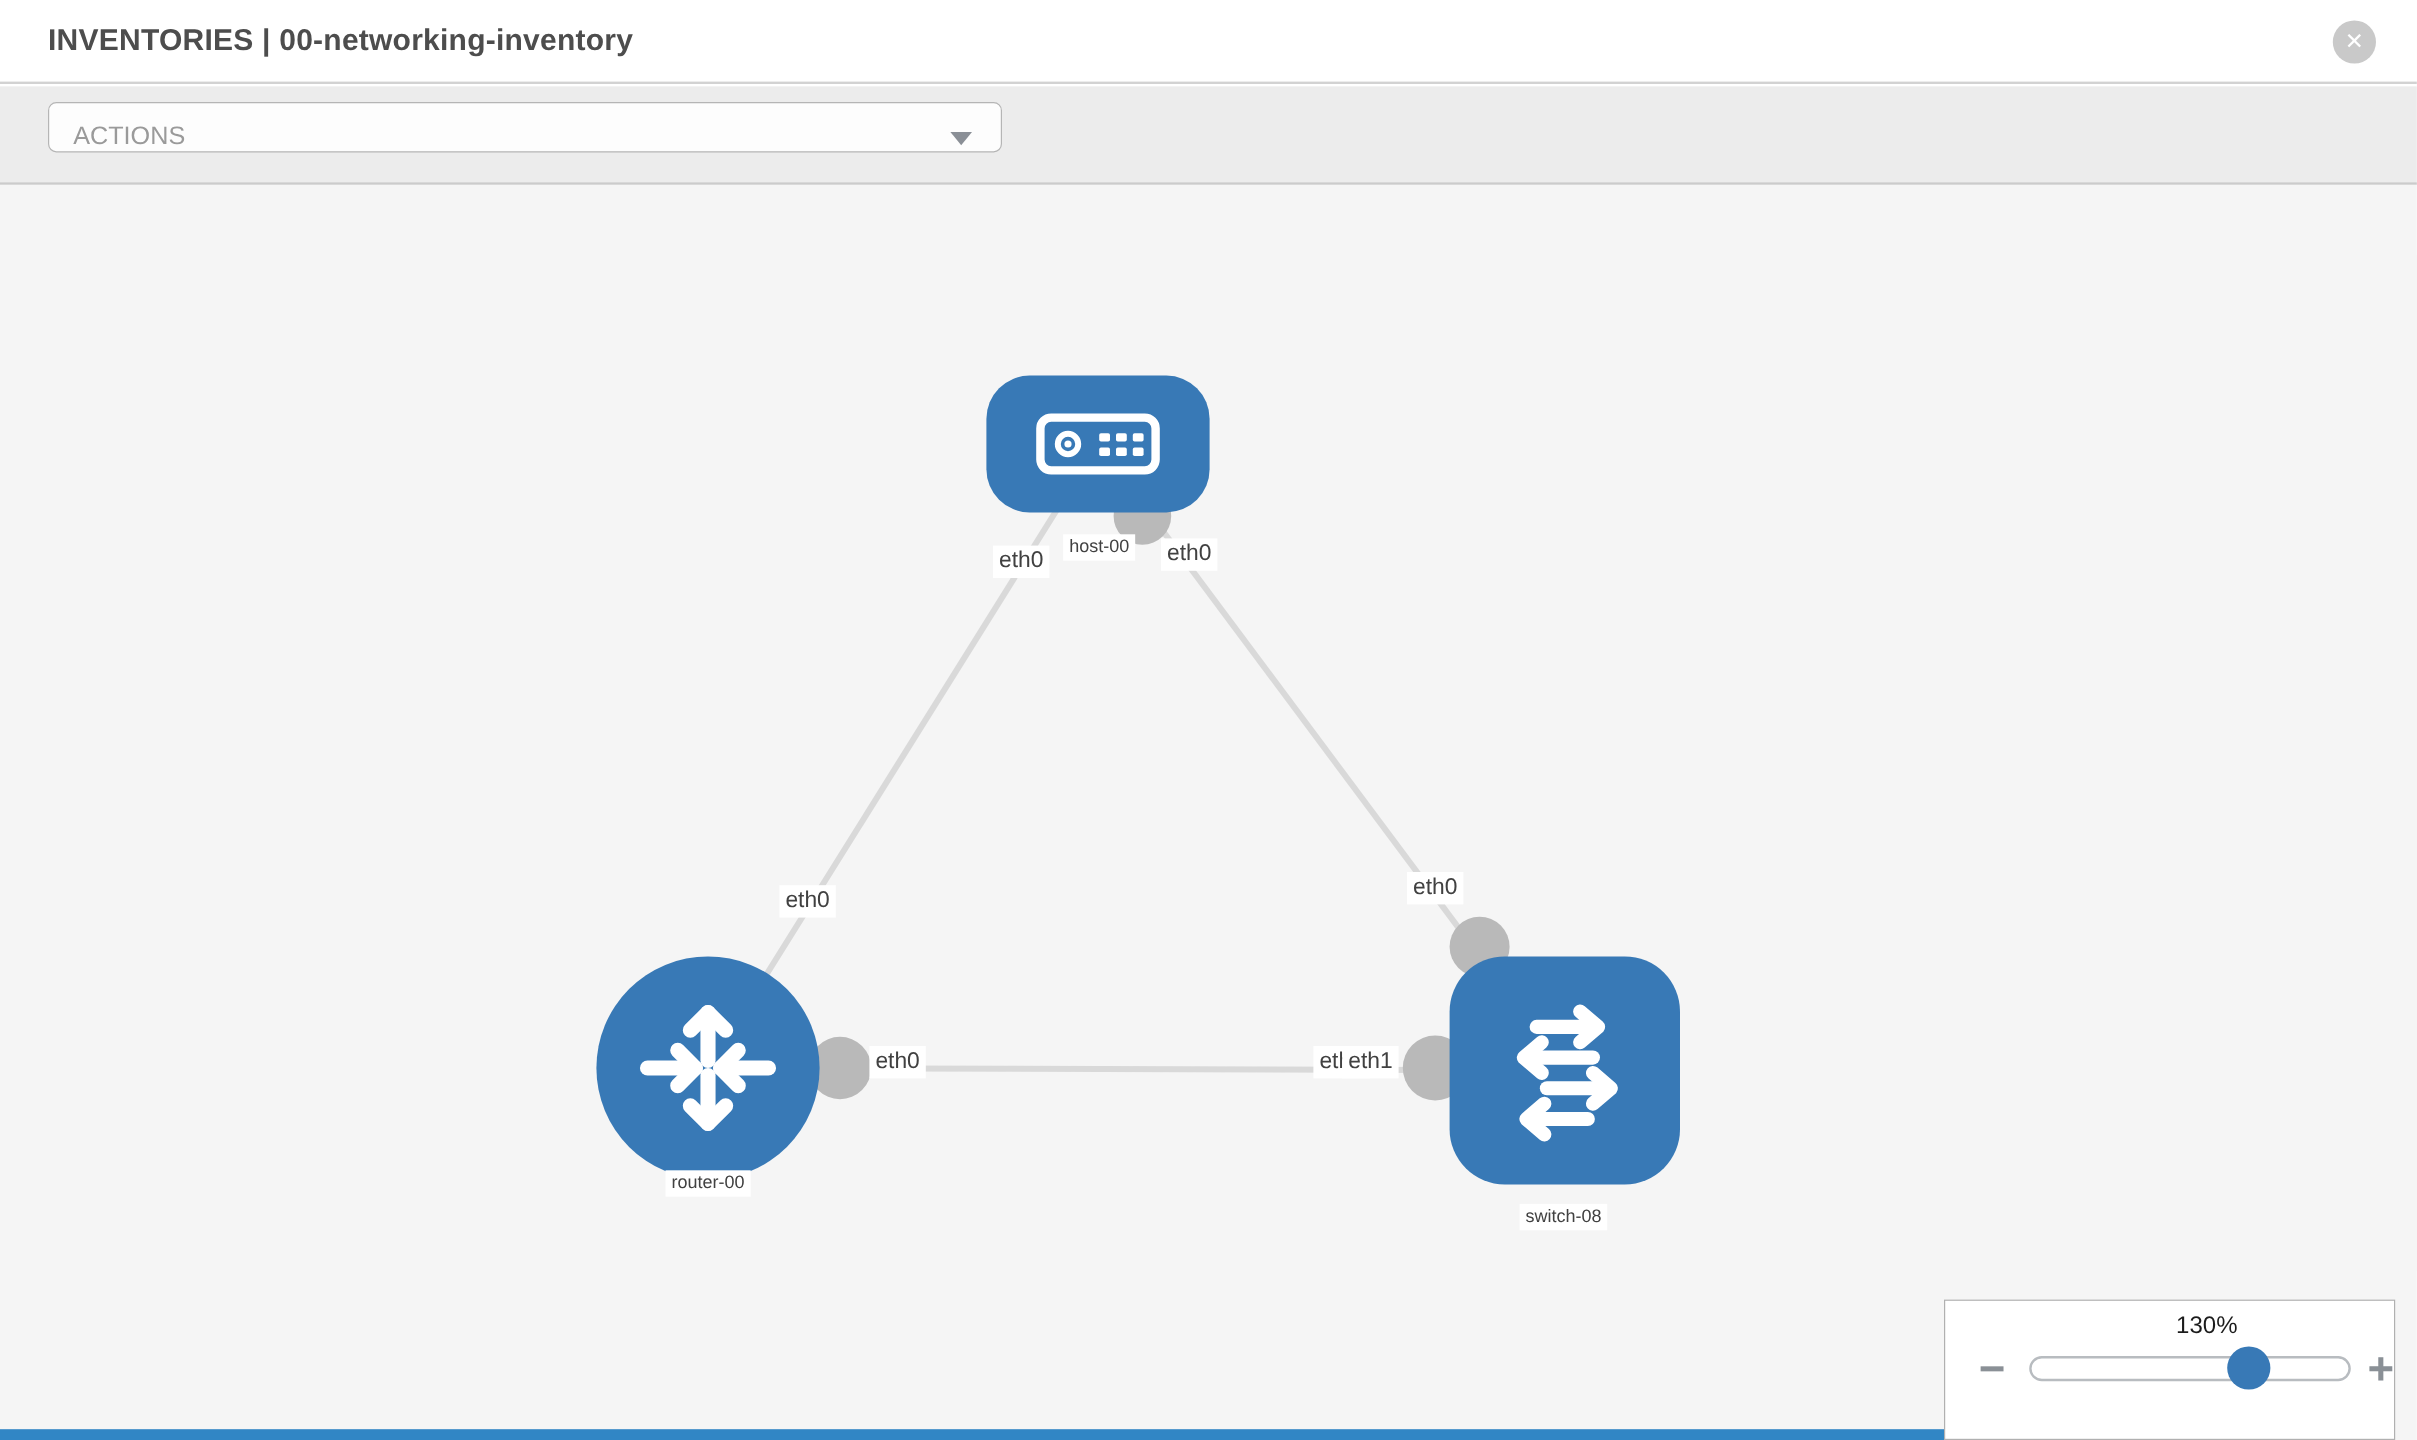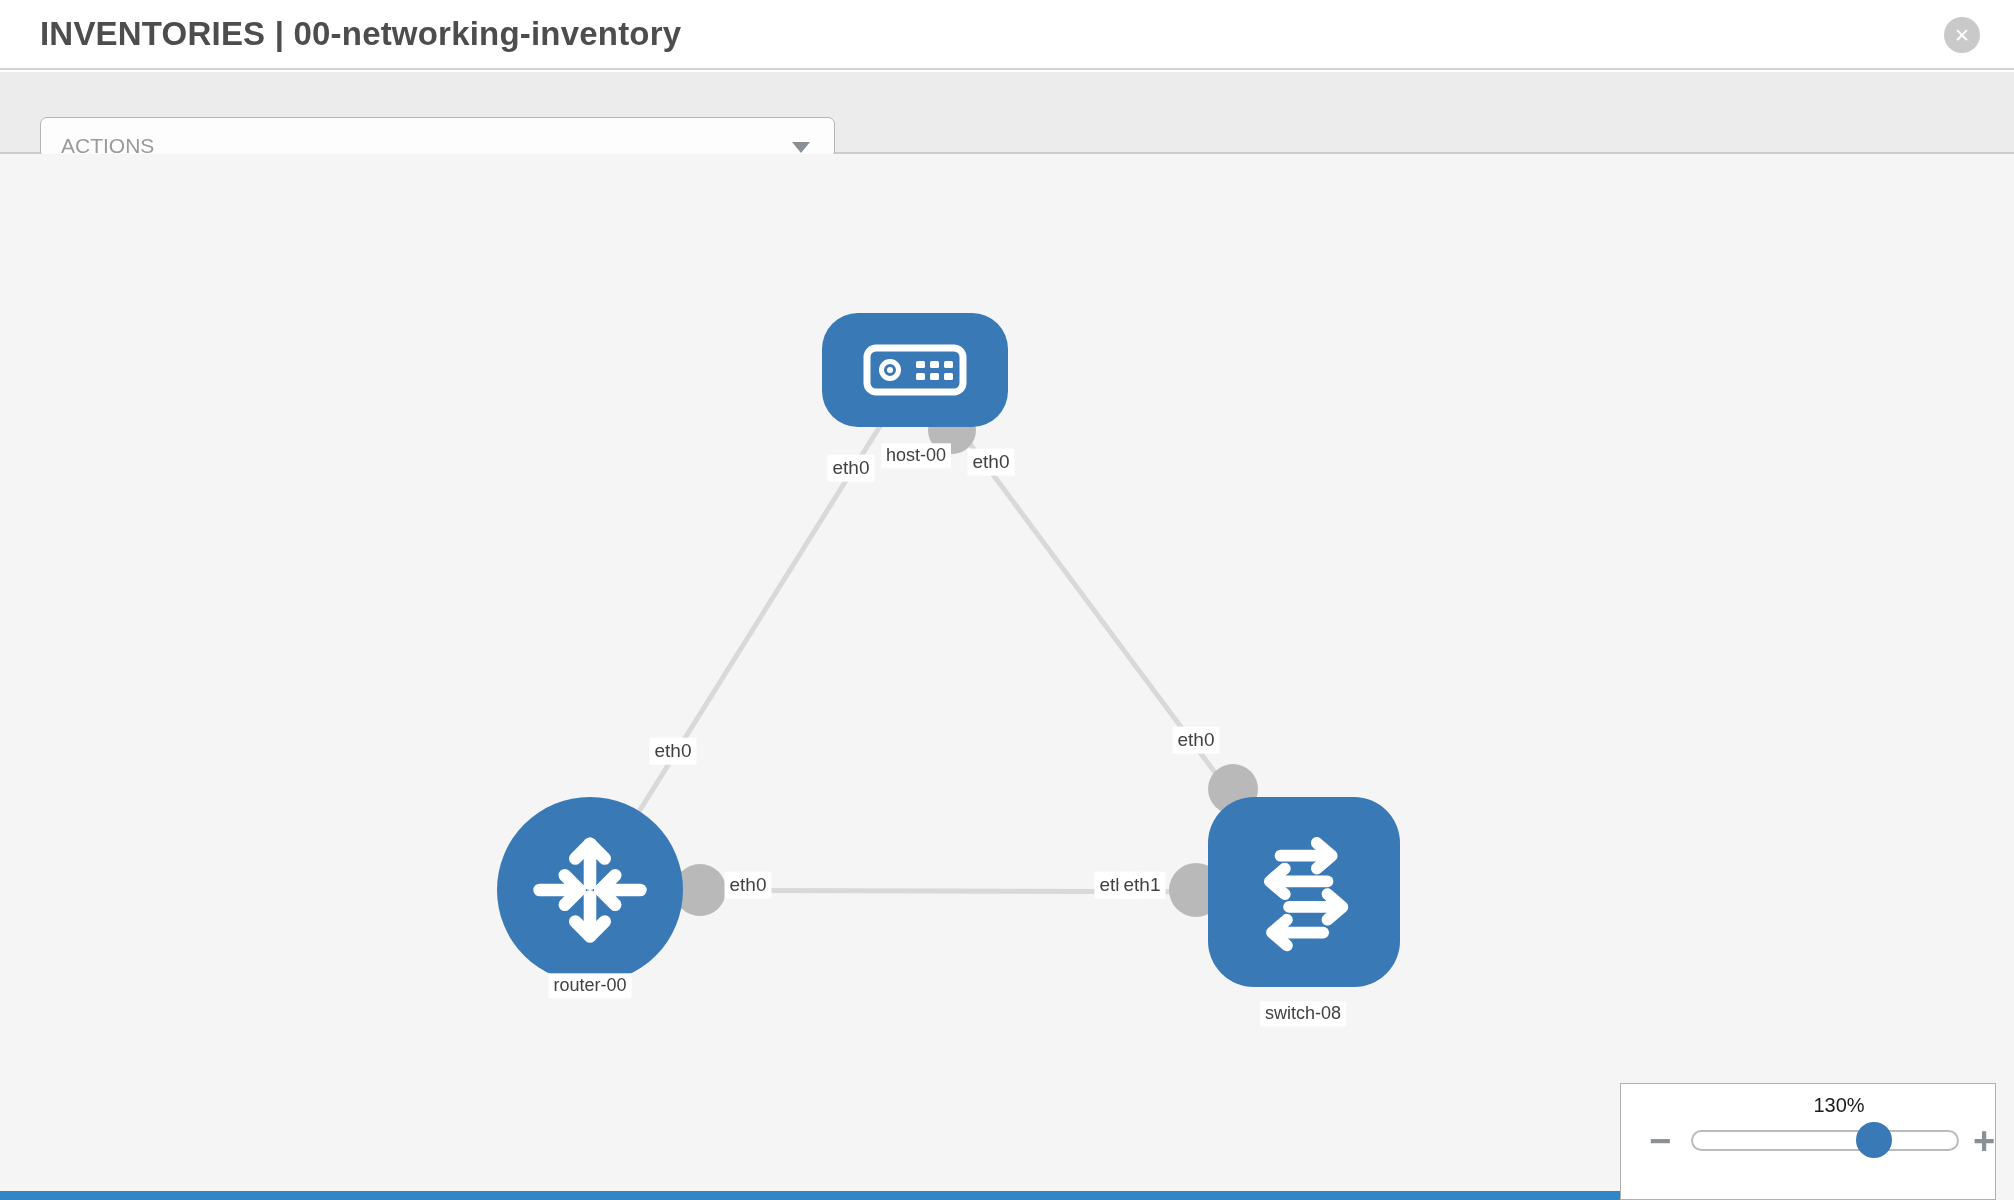--- a/index.html
+++ b/index.html
@@ -10,36 +10,36 @@
   }
   #app{position:relative;width:2014px;height:1200px;}
 
   
   .header{
     position:absolute;left:0;top:0;width:2014px;height:70px;background:#fff;
     border-bottom:2px solid #d2d2d2;box-sizing:border-box;
   }
   .header-title{
     position:absolute;left:40px;top:50%;transform:translateY(-50%);
-    font-size:33px;font-weight:bold;color:#4d4d4d;letter-spacing:.2px;white-space:nowrap;text-align:right;
+    font-size:25px;font-weight:bold;color:#4d4d4d;letter-spacing:.2px;white-space:nowrap;text-align:right;
   }
   .close-btn{
     position:absolute;left:1944px;top:17px;width:36px;height:36px;border-radius:50%;
     background:#c9c9c9;color:#fff;display:flex;align-items:center;justify-content:center;
     font-size:19px;font-weight:900;cursor:pointer;user-select:none;
   }
 
   
   .toolbar{
     position:absolute;left:0;top:72px;width:2014px;height:82px;background:#ececec;
     border-bottom:2px solid #cbcbcb;box-sizing:border-box;
   }
   .dropdown{
     position:absolute;top:13px;height:42px;background:#fdfdfd;border:1px solid #b5b5b5;
-    border-radius:7px;box-sizing:border-box;cursor:pointer;margin-top:32px;
+    border-radius:7px;box-sizing:border-box;cursor:pointer;
   }
   .dropdown .dd-label{
     position:absolute;left:20px;top:0;line-height:55px;font-size:21px;color:#9a9a9a;
   }
   .dropdown .caret{
     position:absolute;right:24px;top:24px;width:0;height:0;
     border-left:9px solid transparent;border-right:9px solid transparent;
     border-top:11px solid #8a8f96;
   }
   #actions-dd{left:40px;width:795px;}
@@ -56,21 +56,21 @@
 
   .node{position:absolute;background:#3879b6;display:flex;align-items:center;justify-content:center;cursor:pointer;}
   #node-host{left:822px;top:159px;width:186px;height:114px;border-radius:36px;}
   #node-router{left:497px;top:643px;width:186px;height:186px;border-radius:50%;}
   #node-switch{left:1208px;top:643px;width:192px;height:190px;border-radius:46px;}
 
   .tag{
     position:absolute;transform:translate(-50%,-50%);background:#fff;color:#414141;
     padding:1px 5px;white-space:nowrap;line-height:1.3;
   }
-  .node-label{font-size:18px;}
+  .node-label{font-size:15px;}
   .if-label{font-size:19px;}
 
   
   #lbl-host{left:916px;top:302px;z-index:6;}
   #lbl-router{left:590px;top:832px;z-index:6;}
   #lbl-switch{left:1303px;top:860px;z-index:6;}
   #if-host-left{left:851px;top:314px;z-index:5;}
   #if-host-right{left:991px;top:308px;z-index:5;}
   #if-router-top{left:673px;top:597px;z-index:5;}
   #if-switch-top{left:1196px;top:586px;z-index:5;}

